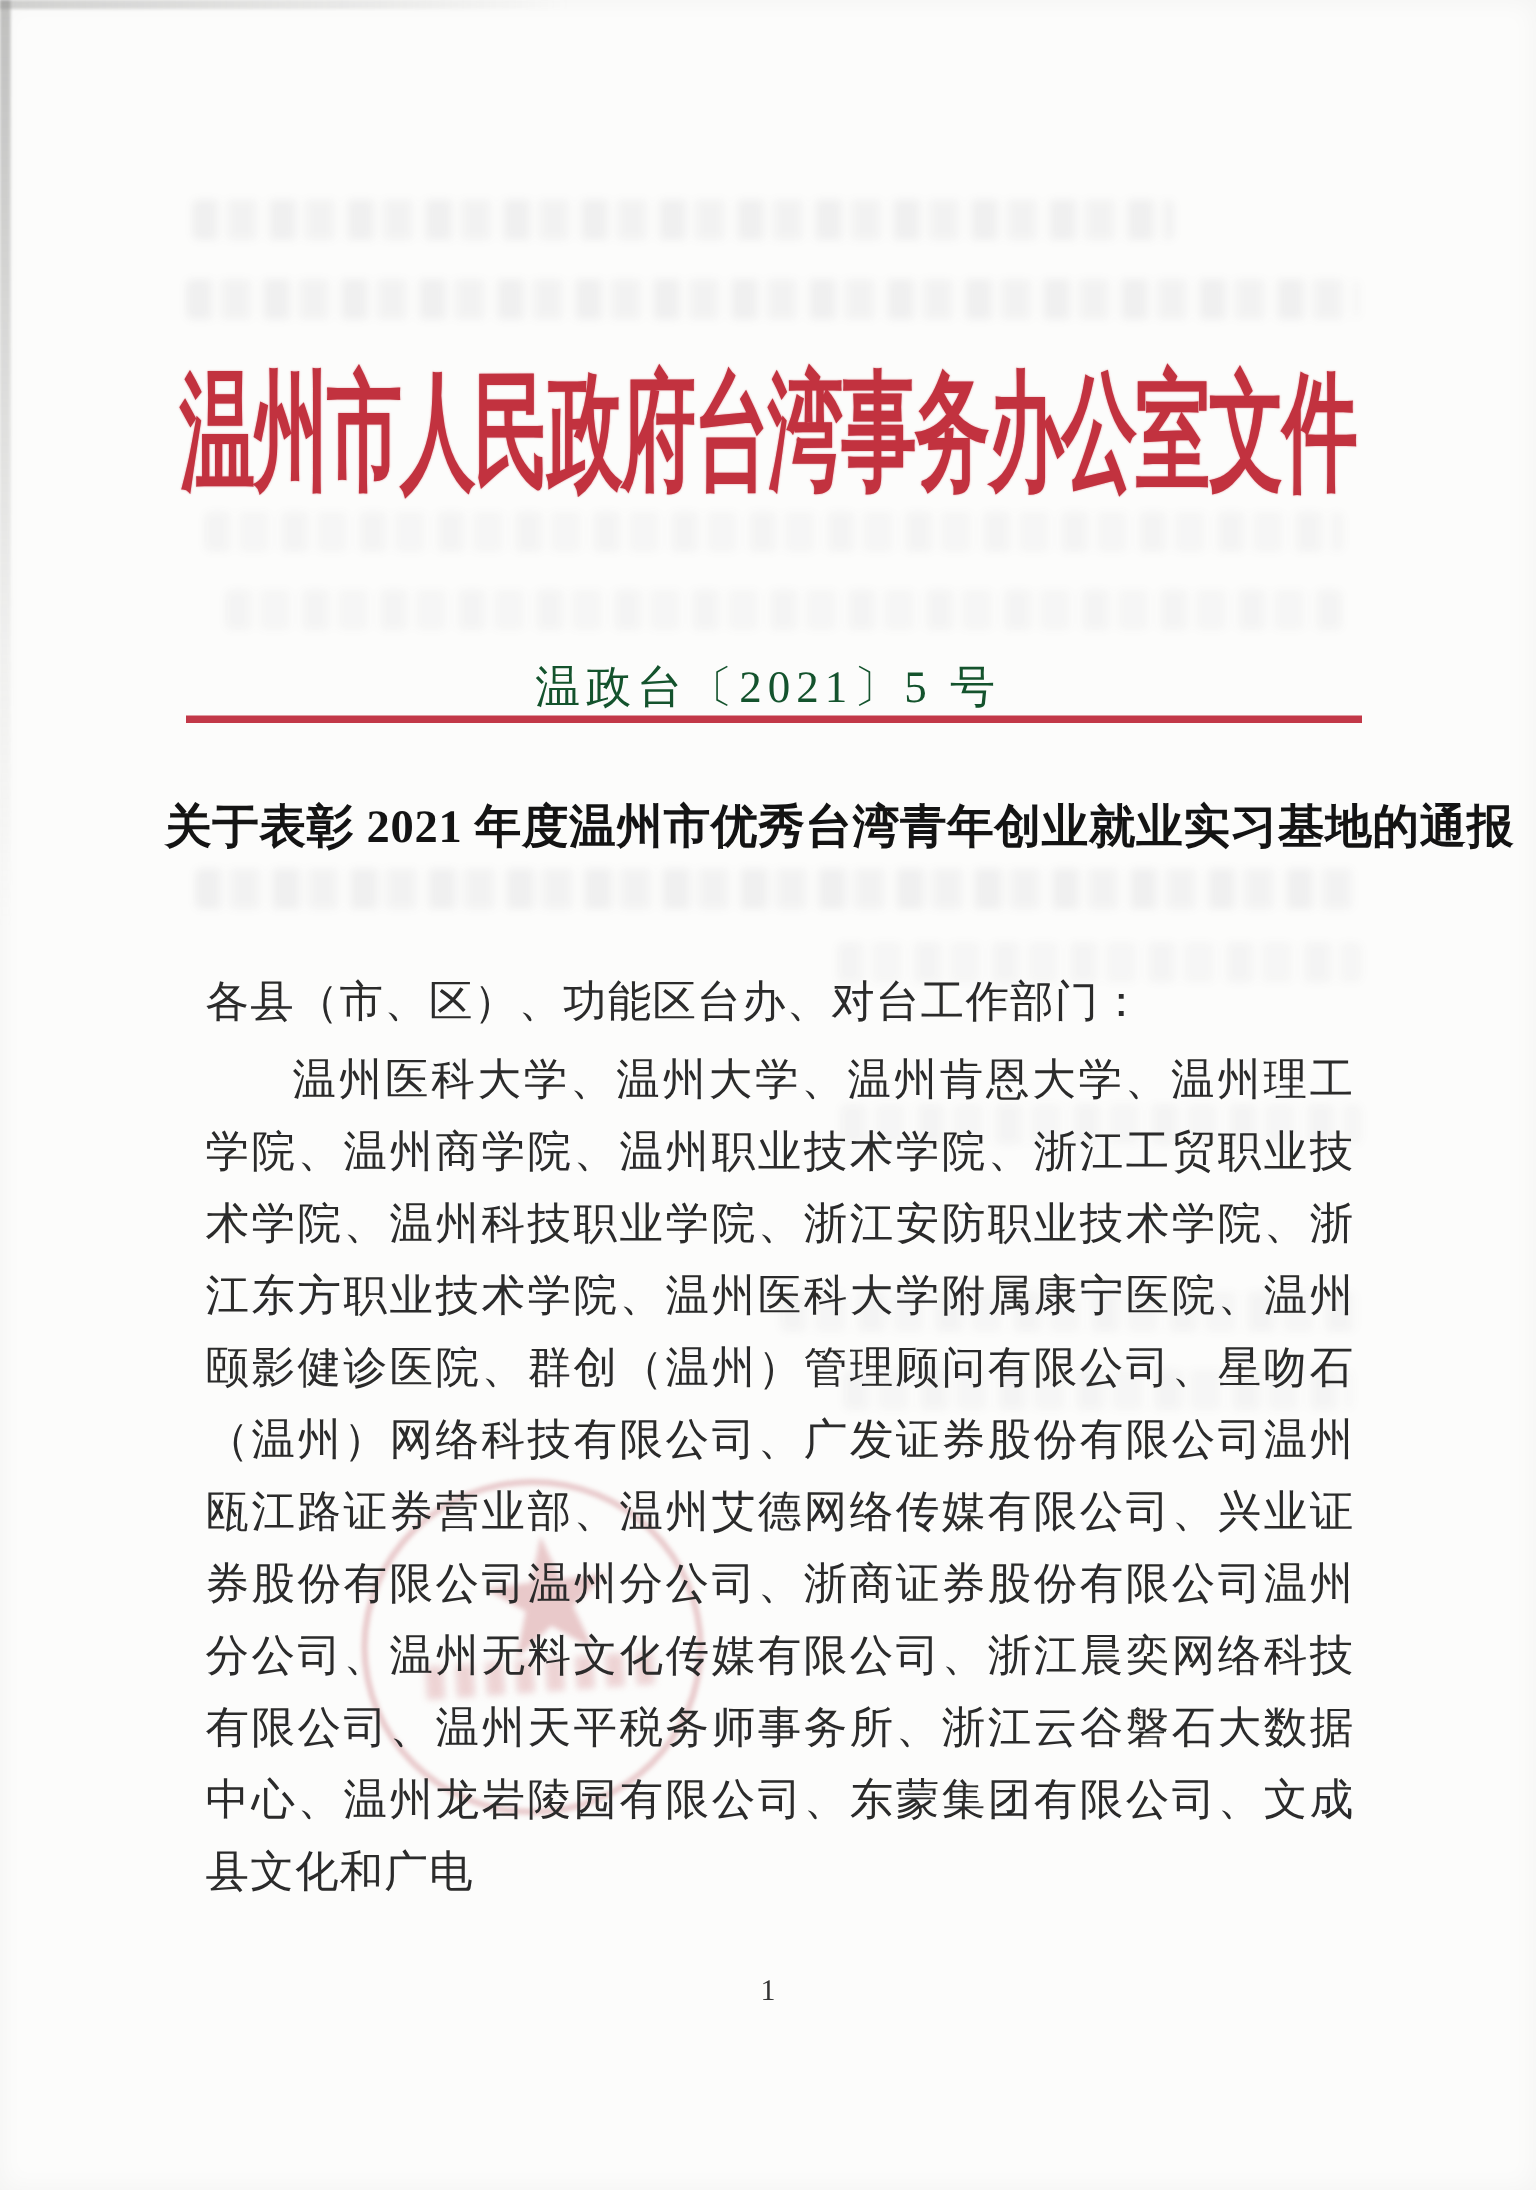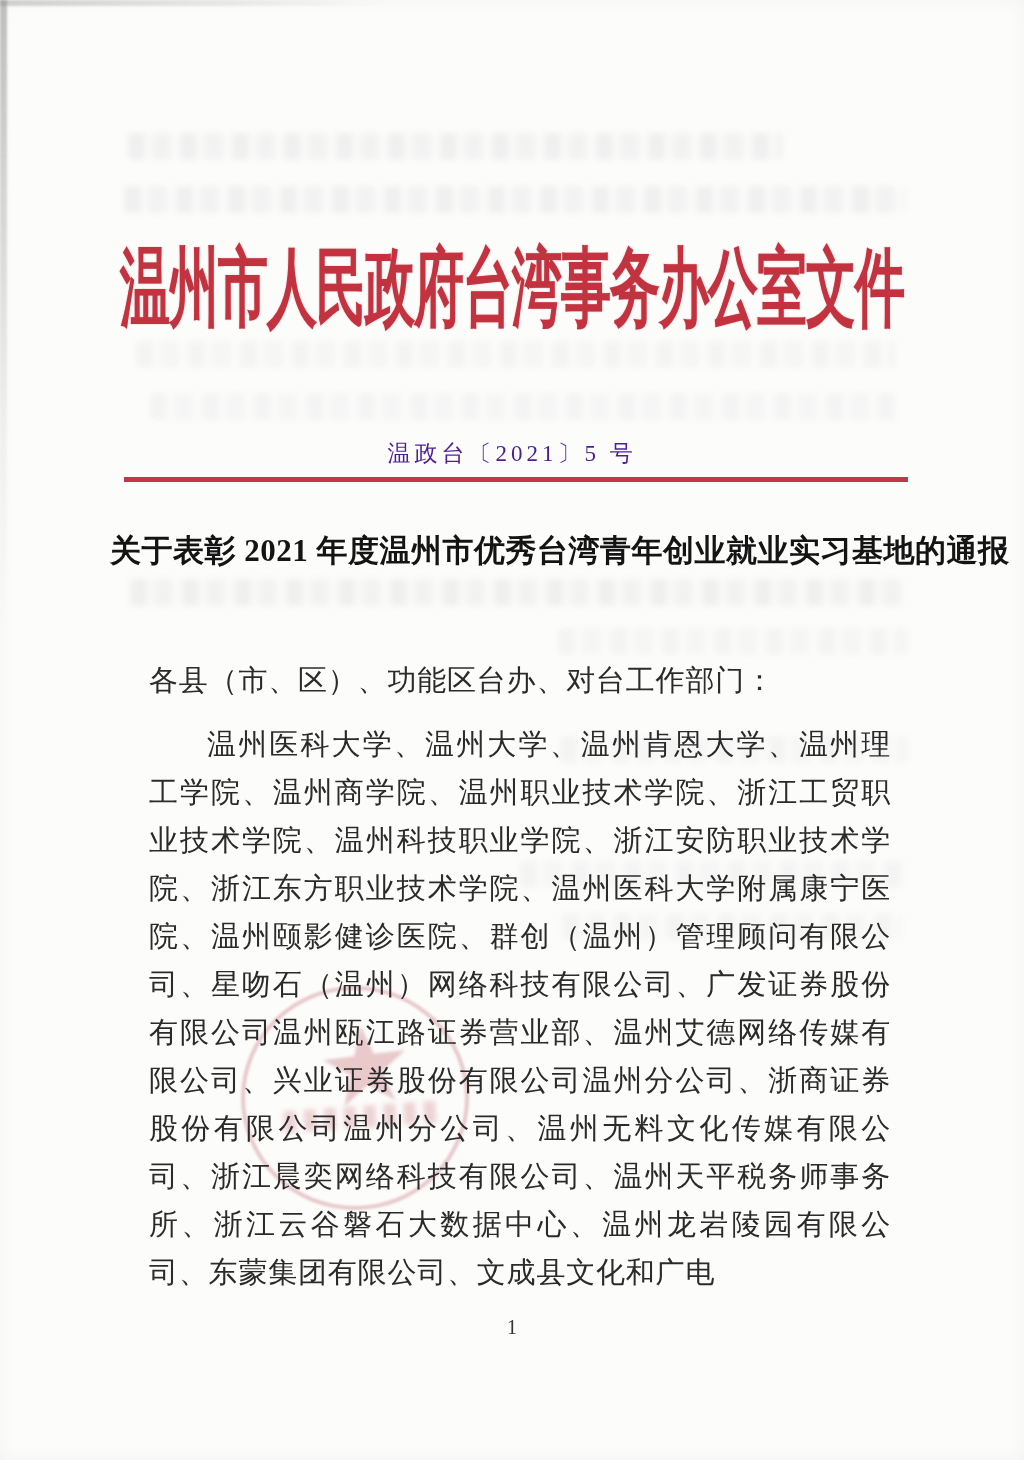--- a/index.html
+++ b/index.html
@@ -39,37 +39,37 @@
   }
   .agency-title span {
     display:inline-block;
     font-weight:700; font-size:50px; letter-spacing:-1px;
     color:#c2323f;
     transform:scaleY(1.72); transform-origin:center top;
     text-shadow:0 0 1px rgba(194,50,63,0.55);
   }
   .doc-number {
     position:absolute; top:438px; left:0; width:100%;
-    text-align:center; font-size:23px; letter-spacing:4px; color:#4c1d95;
+    text-align:center; font-size:30px; letter-spacing:4px; color:#14532d;
   }
   .red-line {
     position:absolute; top:477px; left:124px; width:784px; height:5px;
     background:#c23848;
   }
   .doc-title {
     position:absolute; top:530px; left:110px; width:804px;
     text-align:left; font-size:31px; font-weight:700;
     letter-spacing:0.5px; color:#141414; white-space:nowrap;
   }
   .body-text {
     position:absolute; top:640px; left:133px; width:774px;
     font-size:29px; line-height:48px; letter-spacing:0.8px;
     color:#2b2b2b; text-align:justify;
   }
-  .body-text p { margin:16px; text-indent:2em; }
+  .body-text p { margin:4px; text-indent:2em; }
   .body-text .salutation { text-indent:0; }
   .page-number {
     position:absolute; top:1316px; left:0; width:100%;
     text-align:center; font-size:20px; color:#333;
   }
   
   .seal {
     position:absolute; left:241px; top:986px; width:220px; height:216px;
     border:4px solid rgba(190,82,88,0.30); border-radius:50%;
     filter:blur(1.3px);

